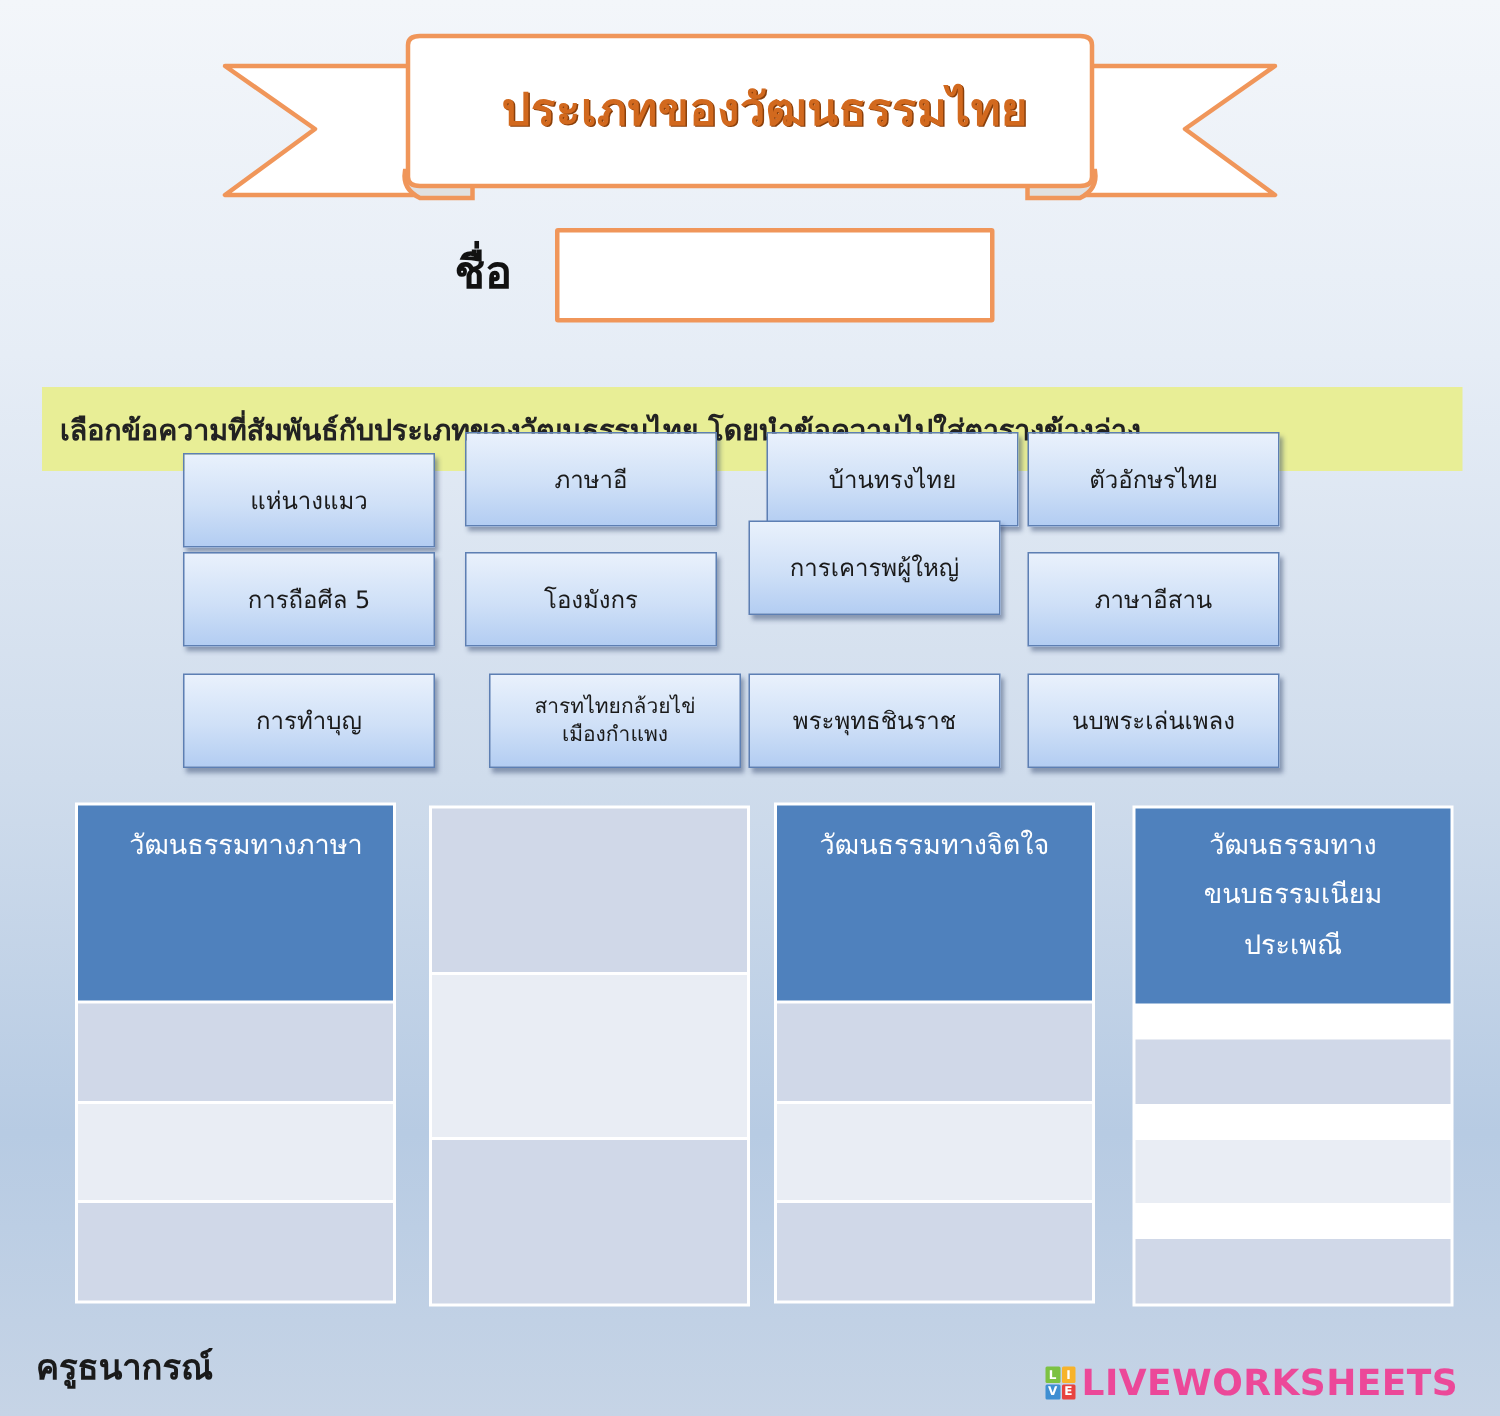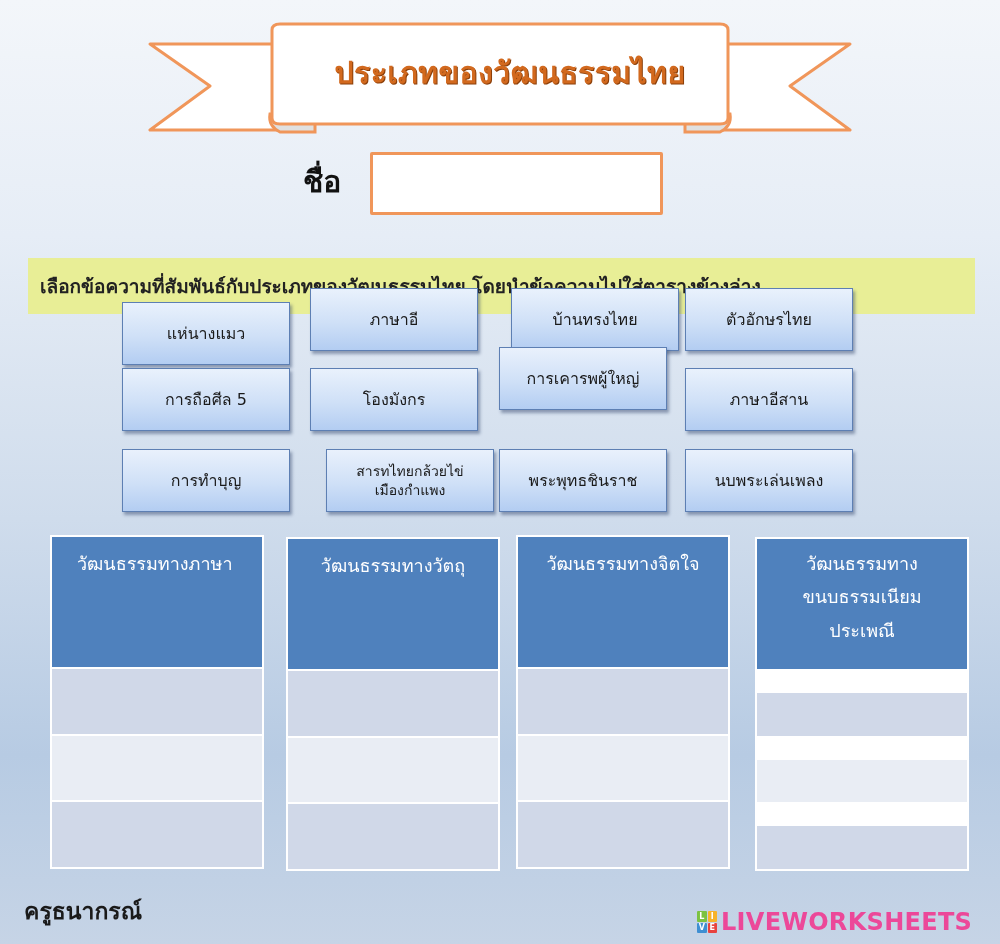--- a/index.html
+++ b/index.html
@@ -125,28 +125,27 @@
 
 <div class="card" style="left:122px; top:449px;">การทำบุญ</div>
 <div class="card small" style="left:326px; top:449px; flex-direction:column;">
   <span>สารทไทยกล้วยไข่</span>
   <span>เมืองกำแพง</span>
 </div>
 <div class="card" style="left:499px; top:449px;">พระพุทธชินราช</div>
 <div class="card" style="left:685px; top:449px;">นบพระเล่นเพลง</div>
 
 <div class="cat" style="left:50px;">
-  <div class="cat-head" style="text-align:left; padding-left:25px;">วัฒนธรรมทางภาษา</div>
+  <div class="cat-head" style="text-align:center; padding-left:14px;">วัฒนธรรมทางภาษา</div>
   <div class="cat-row odd"></div>
   <div class="cat-row even"></div>
   <div class="cat-row odd"></div>
 </div>
 
 <div class="cat" style="left:286px; top:537px;">
-  <div class="cat-head">วัฒนธรรมทางวัตถุ</div>
   <div class="cat-row odd"></div>
   <div class="cat-row even"></div>
   <div class="cat-row odd"></div>
 </div>
 
 <div class="cat" style="left:516px;">
   <div class="cat-head">วัฒนธรรมทางจิตใจ</div>
   <div class="cat-row odd"></div>
   <div class="cat-row even"></div>
   <div class="cat-row odd"></div>

